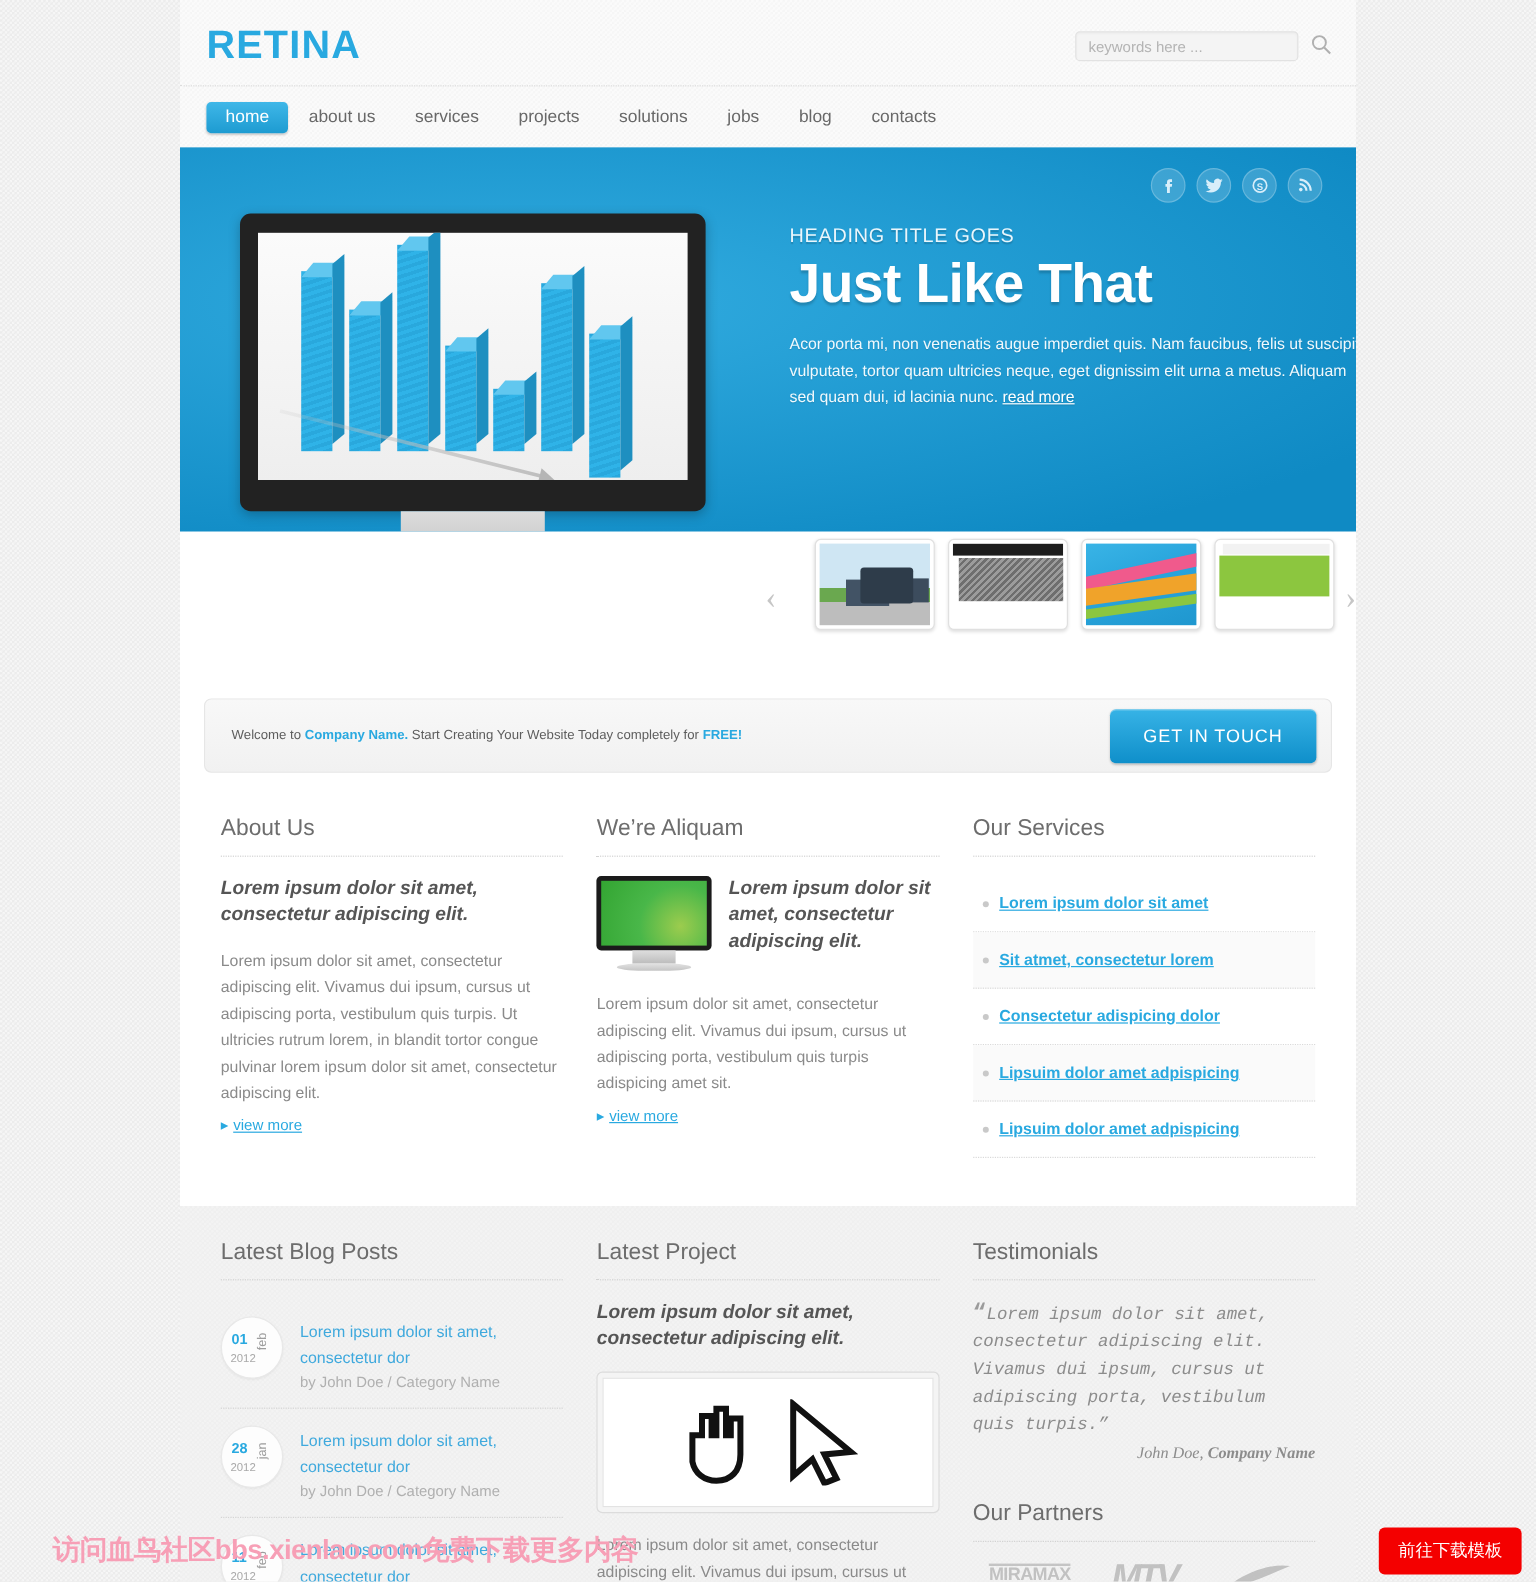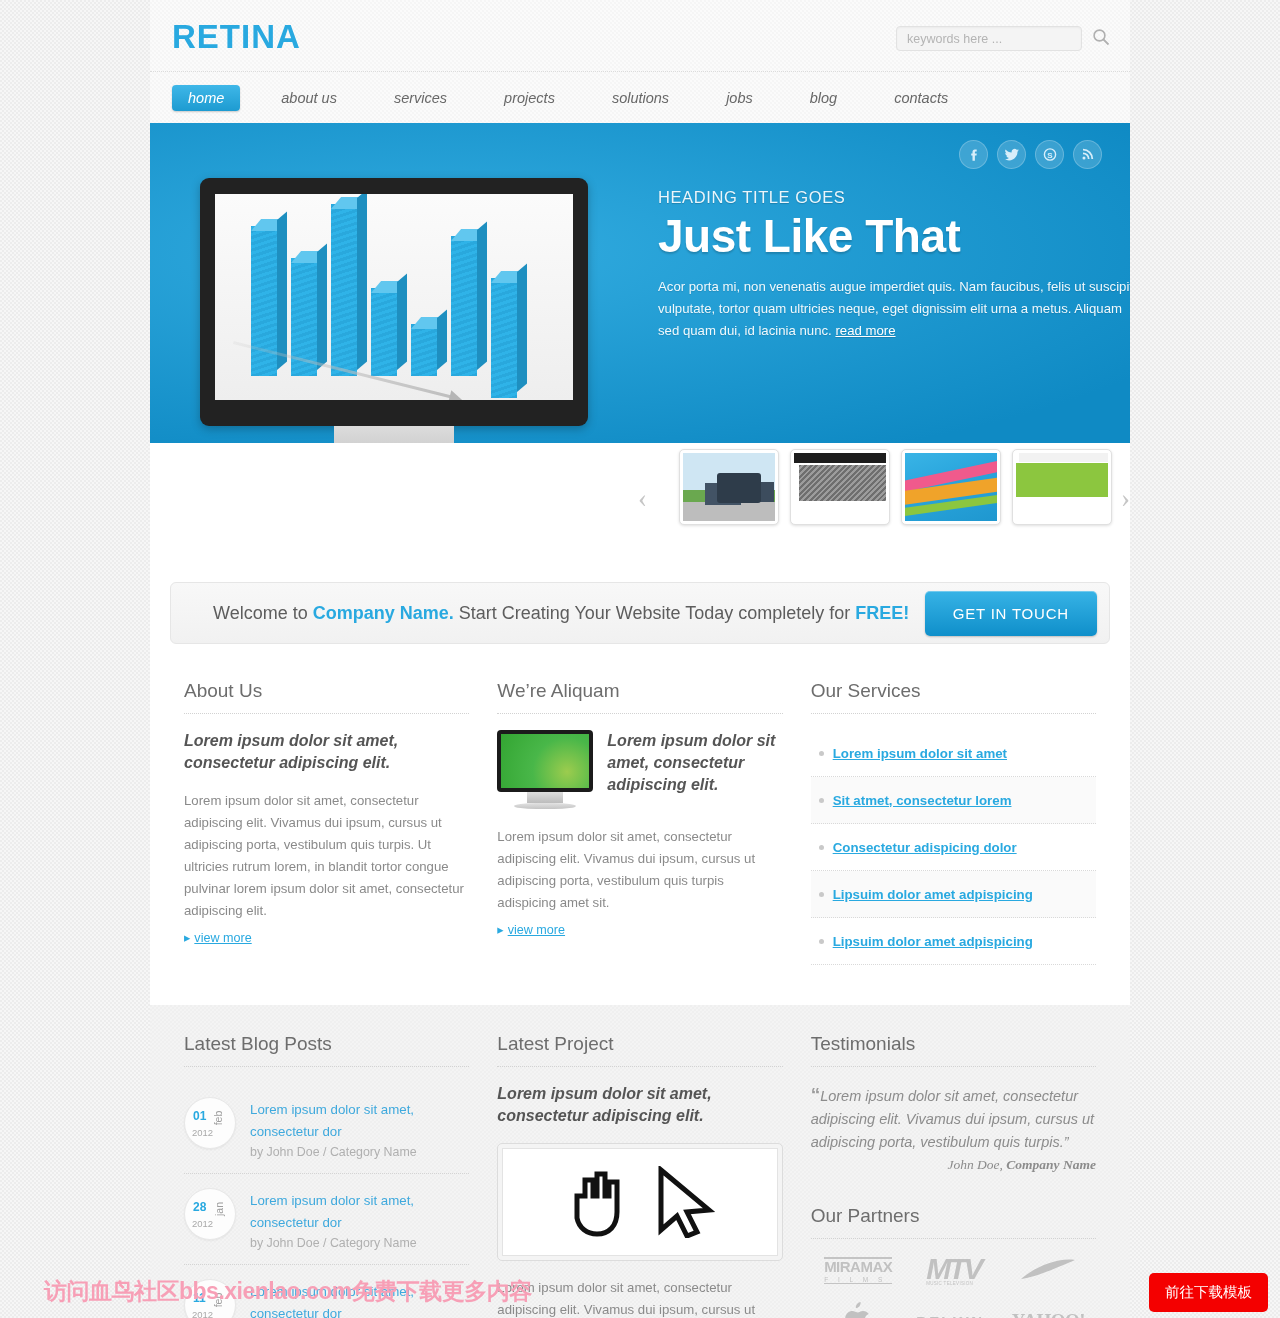--- a/index.html
+++ b/index.html
@@ -101,23 +101,22 @@
     display: flex;
     align-items: center;
     padding-left: 22px;
   }
   .nav a {
     display: block;
     font-size: 14.5px;
     color: #686868;
     text-decoration: none;
     padding: 5px 16px;
-    margin-right: 25px;
+    margin-right: 1px;
     border-radius: 4px;
-    font-style: italic;
   }
   .nav a.active {
     background: linear-gradient(#3fb7e8, #1d9bd1);
     color: #fff;
     box-shadow: 0 1px 2px rgba(0,0,0,.2);
   }
 
   
   .hero {
     position: relative;
@@ -299,23 +298,22 @@
     height: 62px;
     border: 1px solid #e6e6e6;
     border-radius: 6px;
     background: linear-gradient(#f8f8f8, #f1f1f1);
     display: flex;
     align-items: center;
     justify-content: space-between;
     padding: 0 12px 0 22px;
   }
   .welcome-text {
-    font-size: 18px;
+    font-size: 11px;
     color: #5d5d5d;
-    margin-left: 20px;
   }
   .welcome-text b { color: #29a9e0; font-weight: bold; }
   .btn-touch {
     background: linear-gradient(#37b3e6, #0f8fca);
     color: #fff;
     border: 0;
     border-radius: 5px;
     font-size: 15px;
     letter-spacing: .8px;
     padding: 14px 28px;
@@ -479,21 +477,21 @@
   .proj-img {
     background: #fff;
     height: 108px;
     border: 1px solid #e3e3e3;
     display: flex; align-items: center; justify-content: center;
     gap: 14px;
   }
 
   
   .quote {
-    font-family: Liberation Sans, sans-serif;
+    font-family: Liberation Mono, monospace;
     font-style: italic;
     font-size: 14.5px;
     line-height: 23px;
     color: #8c8c8c;
   }
   .quote .qm { font-size: 19px; font-weight: bold; color: #9b9b9b; font-style: normal; }
   .quote-author {
     text-align: right;
     font-family: "Liberation Serif", serif;
     font-style: italic;

